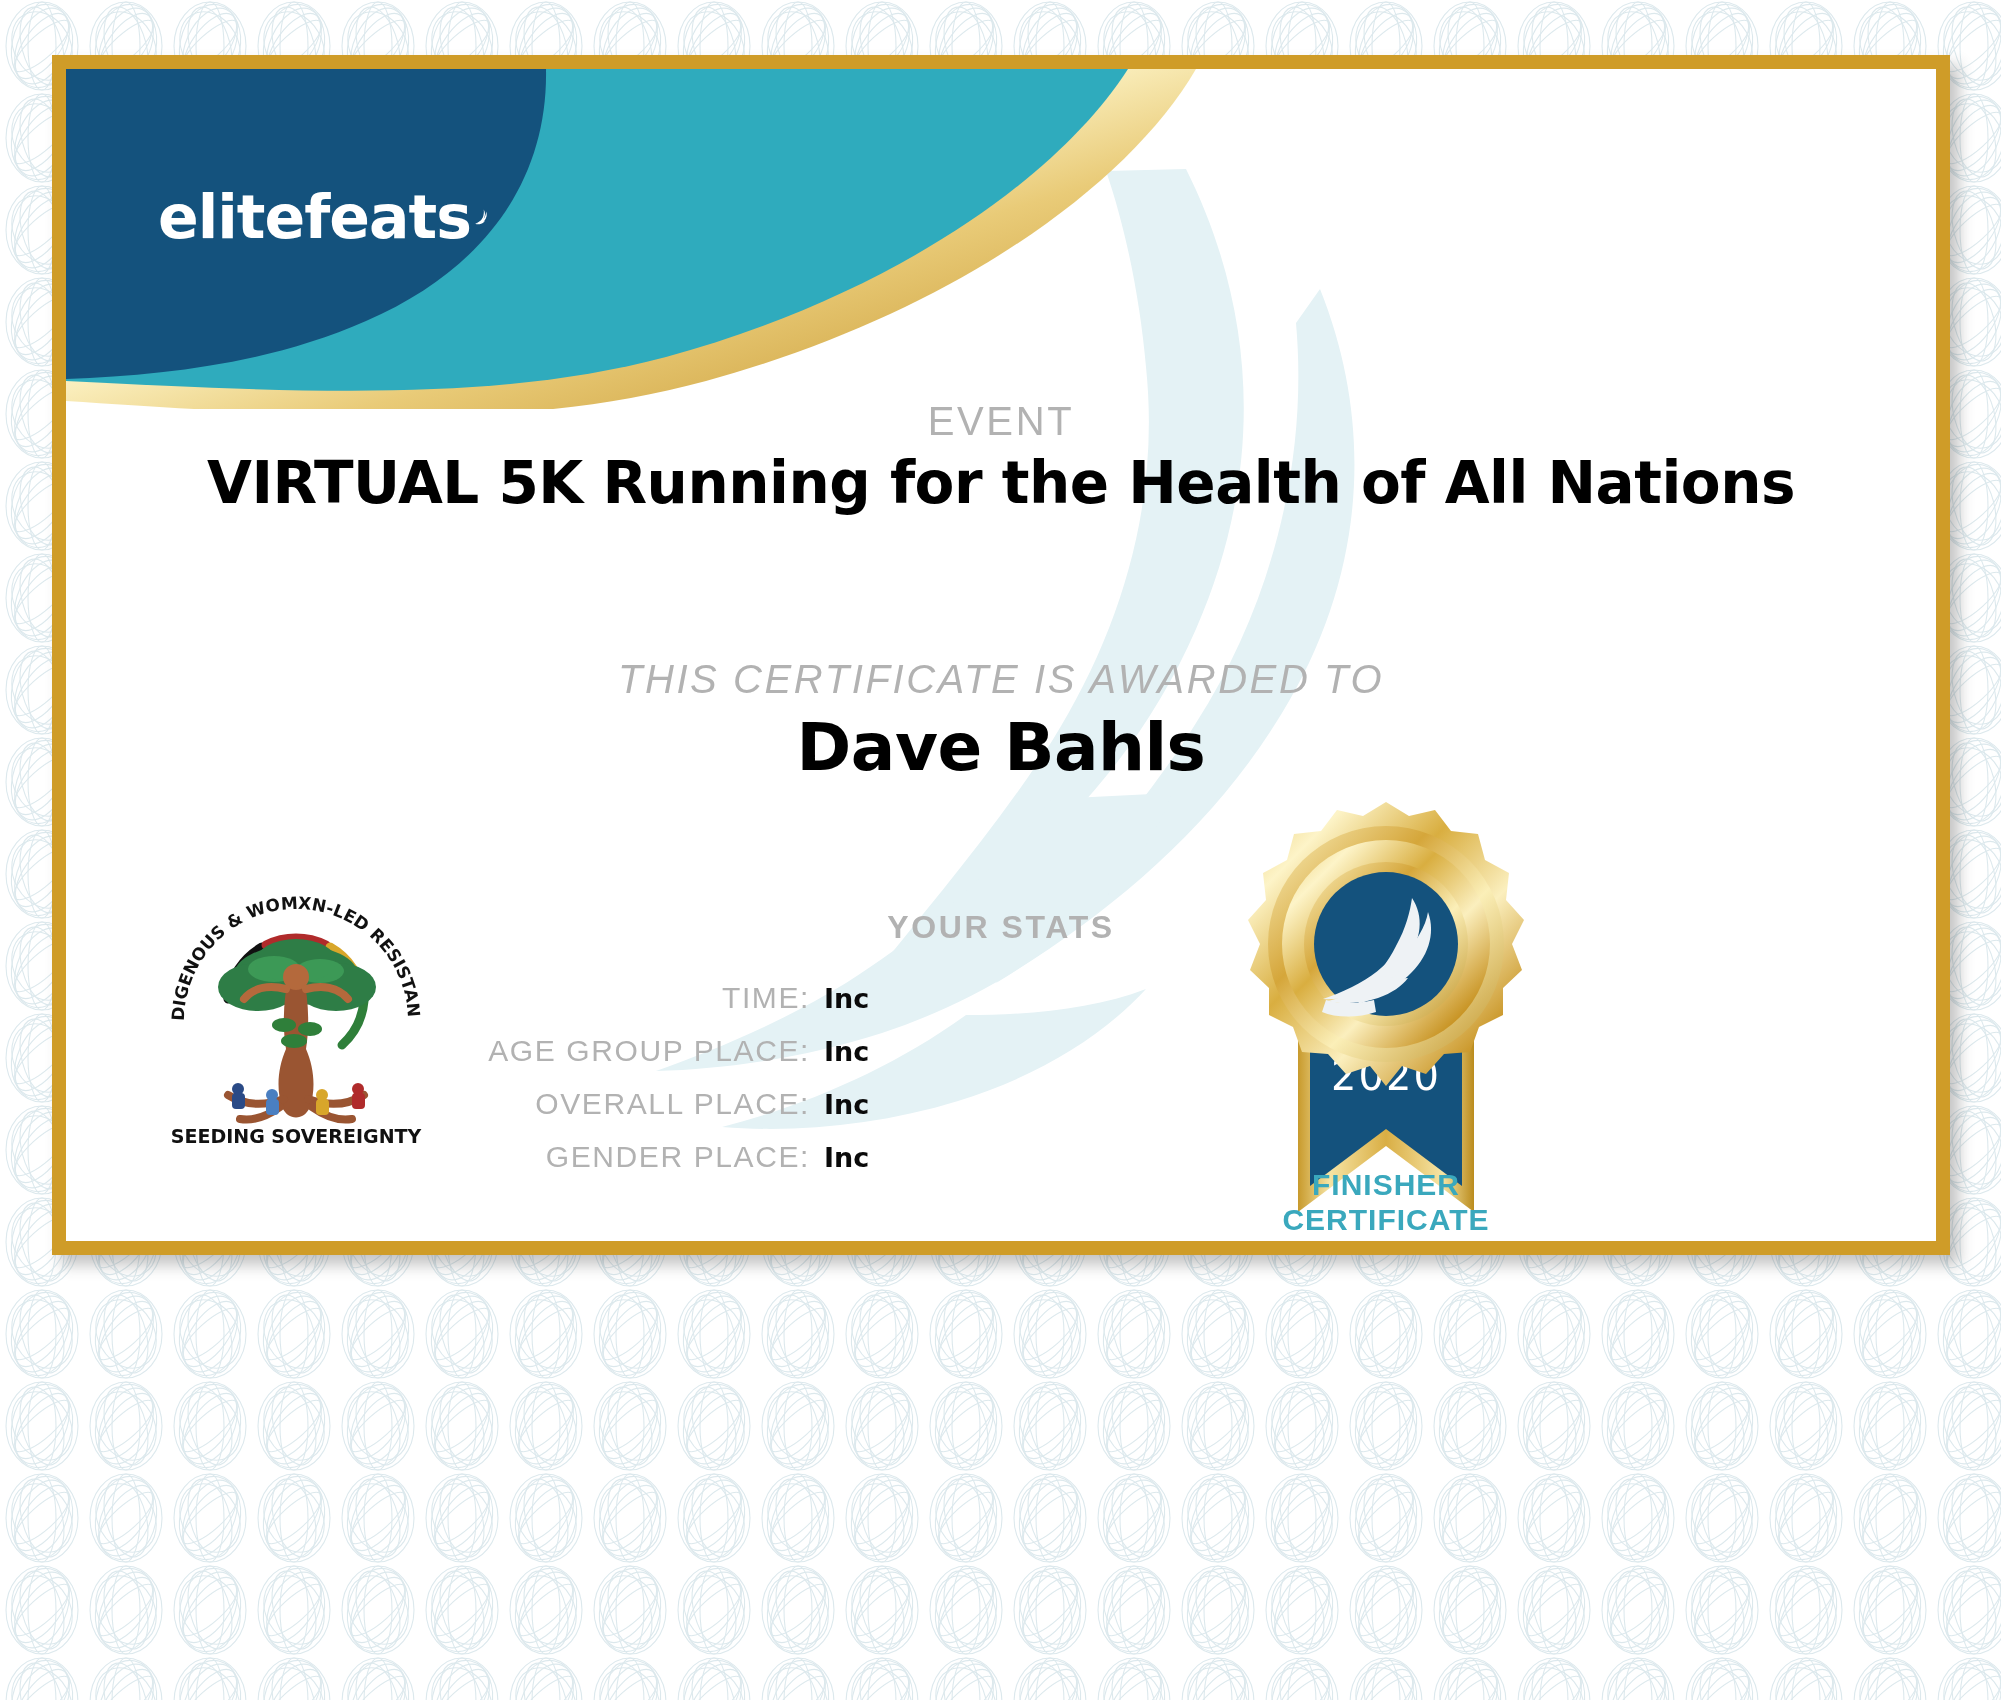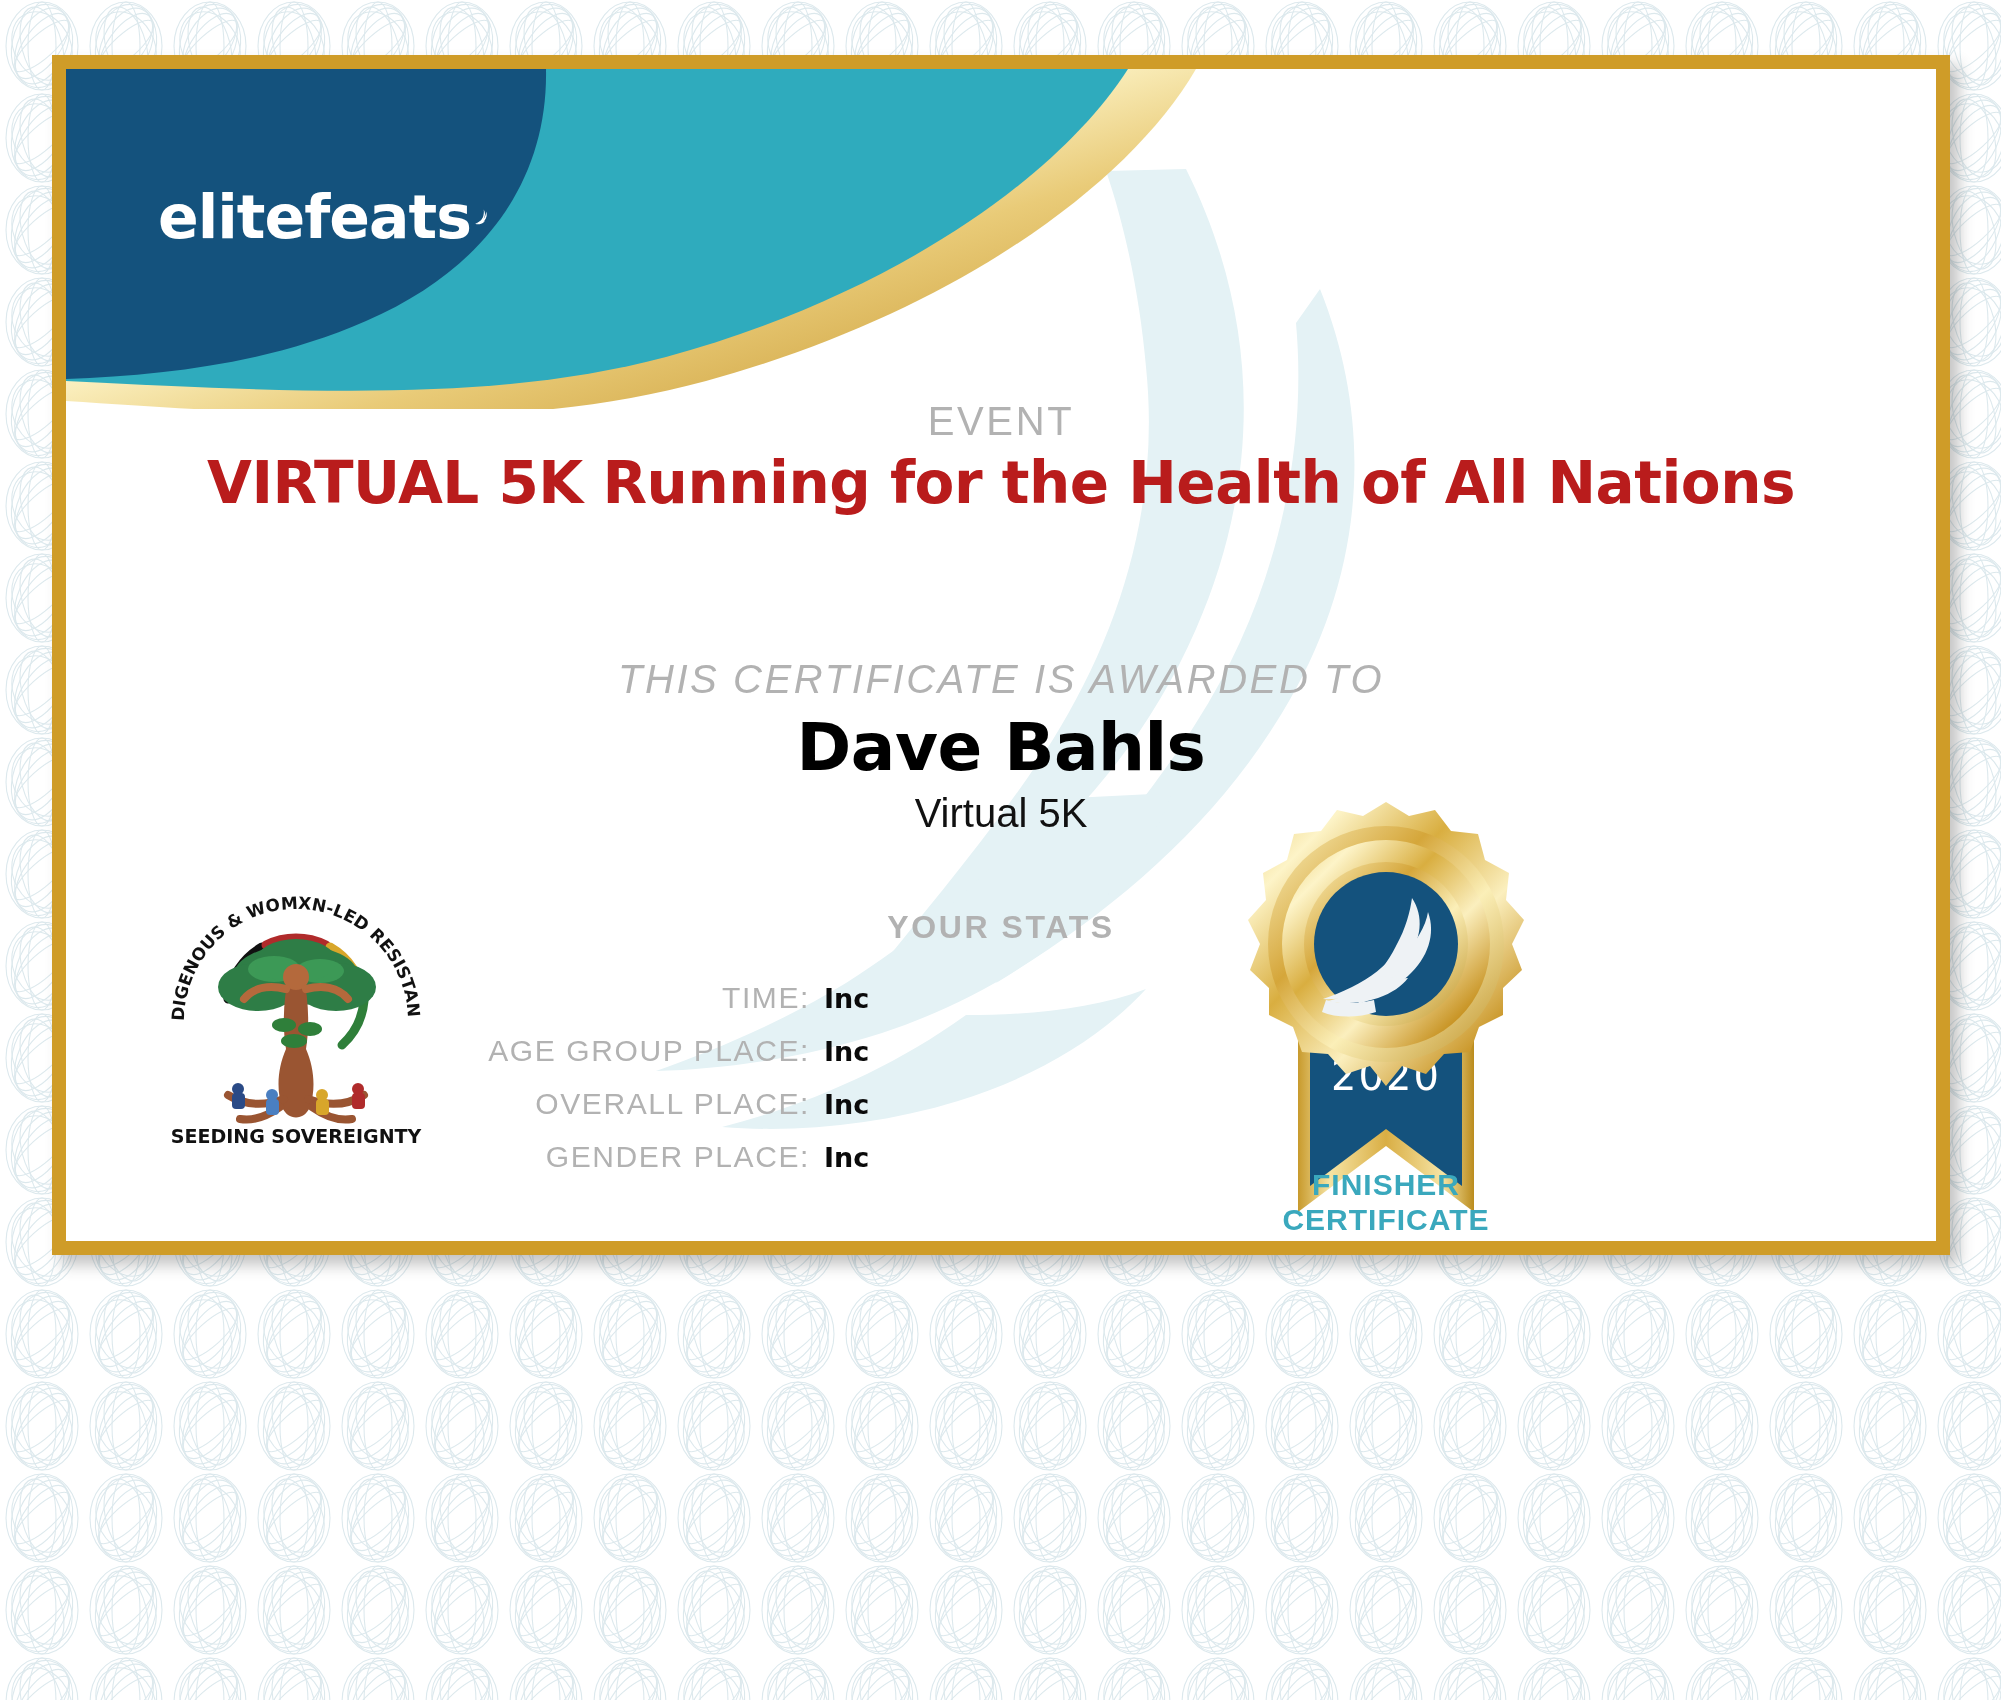--- a/index.html
+++ b/index.html
@@ -99,21 +99,21 @@
   #event-label {
     position: absolute;
     left: 0; right: 0;
     top: 330px;
   }
   #event-title {
     position: absolute;
     left: 0; right: 0;
     top: 380px;
     text-align: center;
-    color: #b91c1c;
+    color: #000000;
     font-size: 58px;
     font-weight: 700;
     letter-spacing: -.5px;
     font-family: "DejaVu Sans", sans-serif;
   }
 
   #awarded-label {
     position: absolute;
     left: 0; right: 0;
     top: 588px;
@@ -288,21 +288,20 @@
                      C 47 82, 54 77, 58 71 C 52 72, 45 72, 38 70 Z"></path>
           </g>
         </svg>
       </div>
 
       <div id="event-label" class="label-muted">EVENT</div>
       <div id="event-title">VIRTUAL 5K Running for the Health of All Nations</div>
 
       <div id="awarded-label" class="label-muted">THIS CERTIFICATE IS AWARDED TO</div>
       <div id="recipient-name">Dave Bahls</div>
-      <div id="recipient-sub">Virtual 5K</div>
 
       <div id="stats-label" class="label-muted">YOUR STATS</div>
 
       <div id="stats-table">
         <div class="stat-row">
           <span class="stat-label">TIME:</span>
           <span class="stat-value">Inc</span>
         </div>
         <div class="stat-row">
           <span class="stat-label">AGE GROUP PLACE:</span>

